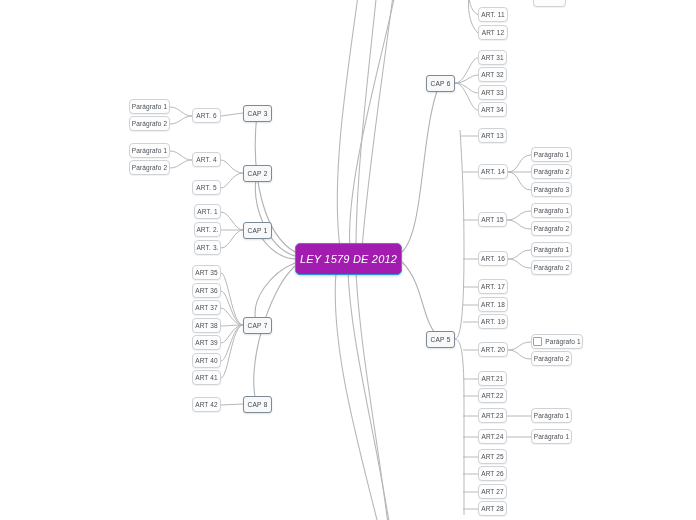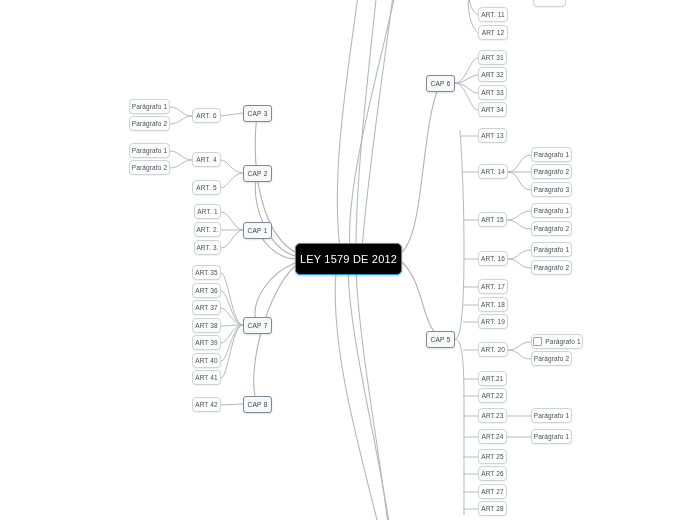--- a/index.html
+++ b/index.html
@@ -66,26 +66,27 @@
     background: #f7f8f9;
     border: 1px solid #7d8a95;
     border-radius: 3px;
     color: #3f4449;
     box-shadow: 0 1px 2px rgba(0,0,0,0.12);
   }
   .node.root {
     font-size: 11px;
     height: 32px;
     padding: 0 14px;
-    background: #000000;
+    background: #a21caf;
     border: 1px solid #2e93d6;
     border-radius: 5px;
     color: #ffffff;
     letter-spacing: 0.2px;
     box-shadow: 0 1px 3px rgba(0,0,0,0.2);
+    font-style: italic;
   }
   .node.clipped-top {
     border-top-left-radius: 0;
     border-top-right-radius: 0;
   }
   .para-inner {
     display: flex;
     align-items: center;
     gap: 3px;
   }

